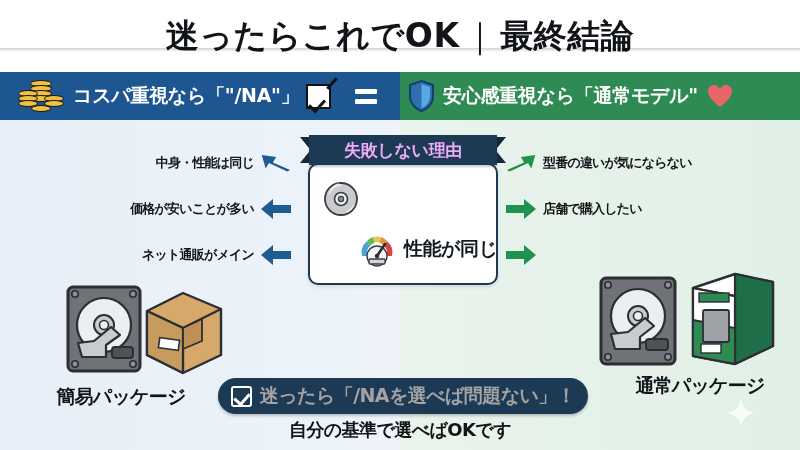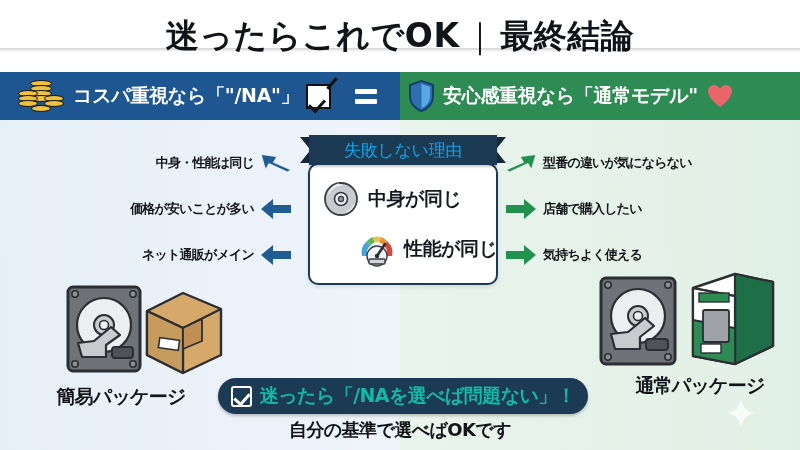--- a/index.html
+++ b/index.html
@@ -65,21 +65,21 @@
   .bg-right { width:400px; height:330px; background:linear-gradient(to right,#e9f4ec,#e1f0e6); }
 
   
   .center-col { position:absolute; left:300px; top:135px; width:206px; }
   .ribbon { position:relative; width:206px; height:30px; }
   .ribbon-body {
     position:absolute; left:9px; top:0; width:188px; height:30px;
     background:#1d3a55; display:flex; align-items:center; justify-content:center;
     box-shadow:0 2px 2px rgba(0,0,0,0.2);
   }
-  .ribbon-label { color:#0ea5e9; font-size:17px; font-weight:normal; white-space:nowrap;
+  .ribbon-label { color:#f0abfc; font-size:17px; font-weight:bold; white-space:nowrap;
     font-family:"DejaVu Sans","Liberation Sans",sans-serif; letter-spacing:-0.3px; }
   .ribbon-tail {
     position:absolute; top:2px; width:17px; height:26px; background:#16293c;
   }
   .ribbon-tail.l { left:0; clip-path:polygon(0 0, 100% 0, 100% 100%, 0 100%, 62% 50%); }
   .ribbon-tail.r { right:0; clip-path:polygon(0 0, 100% 0, 38% 50%, 100% 100%, 0 100%); }
 
   .card {
     width:190px; margin-left:8px; margin-top:-2px;
     background:#ffffff; border:2.5px solid #1d3a55; border-radius:10px;
@@ -122,21 +122,21 @@
   .pill {
     position:absolute; left:218px; top:378px; width:370px; height:36px;
     background:#1d3a55; border-radius:18px;
     display:flex; align-items:center; justify-content:center; gap:8px;
     box-shadow:0 2px 3px rgba(0,0,0,0.22);
   }
   .pill-chk { width:21px; height:21px; border:2.4px solid #fff; border-radius:3px;
     position:relative; flex:0 0 auto; }
   .pill-chk:after { content:""; position:absolute; left:4px; top:2px; width:7px; height:12px;
     border:solid #fff; border-width:0 3px 3px 0; transform:rotate(42deg); }
-  .pill-text { color:#14b8a6; font-size:19px; font-weight:bold; white-space:nowrap;
+  .pill-text { color:#a3a3a3; font-size:19px; font-weight:bold; white-space:nowrap;
     font-family:"DejaVu Sans","Liberation Sans",sans-serif; letter-spacing:-0.6px; }
   .caption {
     position:absolute; left:0; top:418px; width:800px; text-align:center;
     font-size:18px; font-weight:bold; color:#111418; white-space:nowrap;
     font-family:"DejaVu Sans","Liberation Sans",sans-serif; letter-spacing:-0.6px;
   }
   .sparkle { position:absolute; right:44px; top:398px; width:30px; height:30px; opacity:.75; }
 </style>
 </head>
 <body>
@@ -226,21 +226,20 @@
 
       <div class="card-row">
         <svg class="card-icon" viewBox="0 0 38 38">
           <circle cx="19" cy="19" r="16" fill="#c9cbce" stroke="#3a3d42" stroke-width="1.8"></circle>
           <circle cx="19" cy="19" r="6.5" fill="#eceef0" stroke="#3a3d42" stroke-width="1.6"></circle>
           <circle cx="19" cy="19" r="2.6" fill="#8f9298" stroke="#3a3d42" stroke-width="1.2"></circle>
           <path d="M9 10 A14 14 0 0 1 20 5" fill="none" stroke="#eceef0" stroke-width="1.6"></path>
           <path d="M7 14 A14 14 0 0 1 17 4" fill="none" stroke="#eceef0" stroke-width="1.4"></path>
           <path d="M24 32 A14 14 0 0 0 32 25" fill="none" stroke="#eceef0" stroke-width="1.4"></path>
         </svg>
-        <span class="card-label">中身が同じ</span>
       </div>
 
       <div class="card-row">
         <svg class="card-icon" viewBox="0 0 38 38">
           <path d="M4 26 A15 15 0 0 1 8.5 11.5 L12.5 15.5 A9.5 9.5 0 0 0 9.6 26 Z" fill="#4aa3d8"></path>
           <path d="M8.5 11.5 A15 15 0 0 1 15 7 L16.6 12.4 A9.5 9.5 0 0 0 12.5 15.5 Z" fill="#5cb85c"></path>
           <path d="M15 7 A15 15 0 0 1 23 7 L21.4 12.4 A9.5 9.5 0 0 0 16.6 12.4 Z" fill="#e8c547"></path>
           <path d="M23 7 A15 15 0 0 1 29.5 11.5 L25.5 15.5 A9.5 9.5 0 0 0 21.4 12.4 Z" fill="#e8913a"></path>
           <path d="M29.5 11.5 A15 15 0 0 1 34 26 L28.4 26 A9.5 9.5 0 0 0 25.5 15.5 Z" fill="#d9453f"></path>
           <circle cx="19" cy="26" r="10" fill="#f3f4f6" stroke="#3a3d42" stroke-width="1.4"></circle>
@@ -265,21 +264,20 @@
     <div class="side-row">
       <svg class="arrow" viewBox="0 0 32 22">
         <path d="M1 7 L19 7 L19 1 L31 11 L19 21 L19 15 L1 15 Z" fill="#219150"></path>
       </svg>
       <span class="side-text">店舗で購入したい</span>
     </div>
     <div class="side-row">
       <svg class="arrow" viewBox="0 0 32 22">
         <path d="M1 7 L19 7 L19 1 L31 11 L19 21 L19 15 L1 15 Z" fill="#219150"></path>
       </svg>
-      <span class="side-text">気持ちよく使える</span>
     </div>
   </div>
 
   <div class="prod prod-left">
     <div class="prod-art">
       <svg width="210" height="92" viewBox="0 0 210 92">
 
         <rect x="52" y="4" width="72" height="84" rx="5" fill="#6f7276" stroke="#2b2e33" stroke-width="3"></rect>
         <circle cx="88" cy="42" r="27" fill="#eceef0" stroke="#2b2e33" stroke-width="2.2"></circle>
         <circle cx="88" cy="42" r="10" fill="#c9cbce" stroke="#2b2e33" stroke-width="2"></circle>

